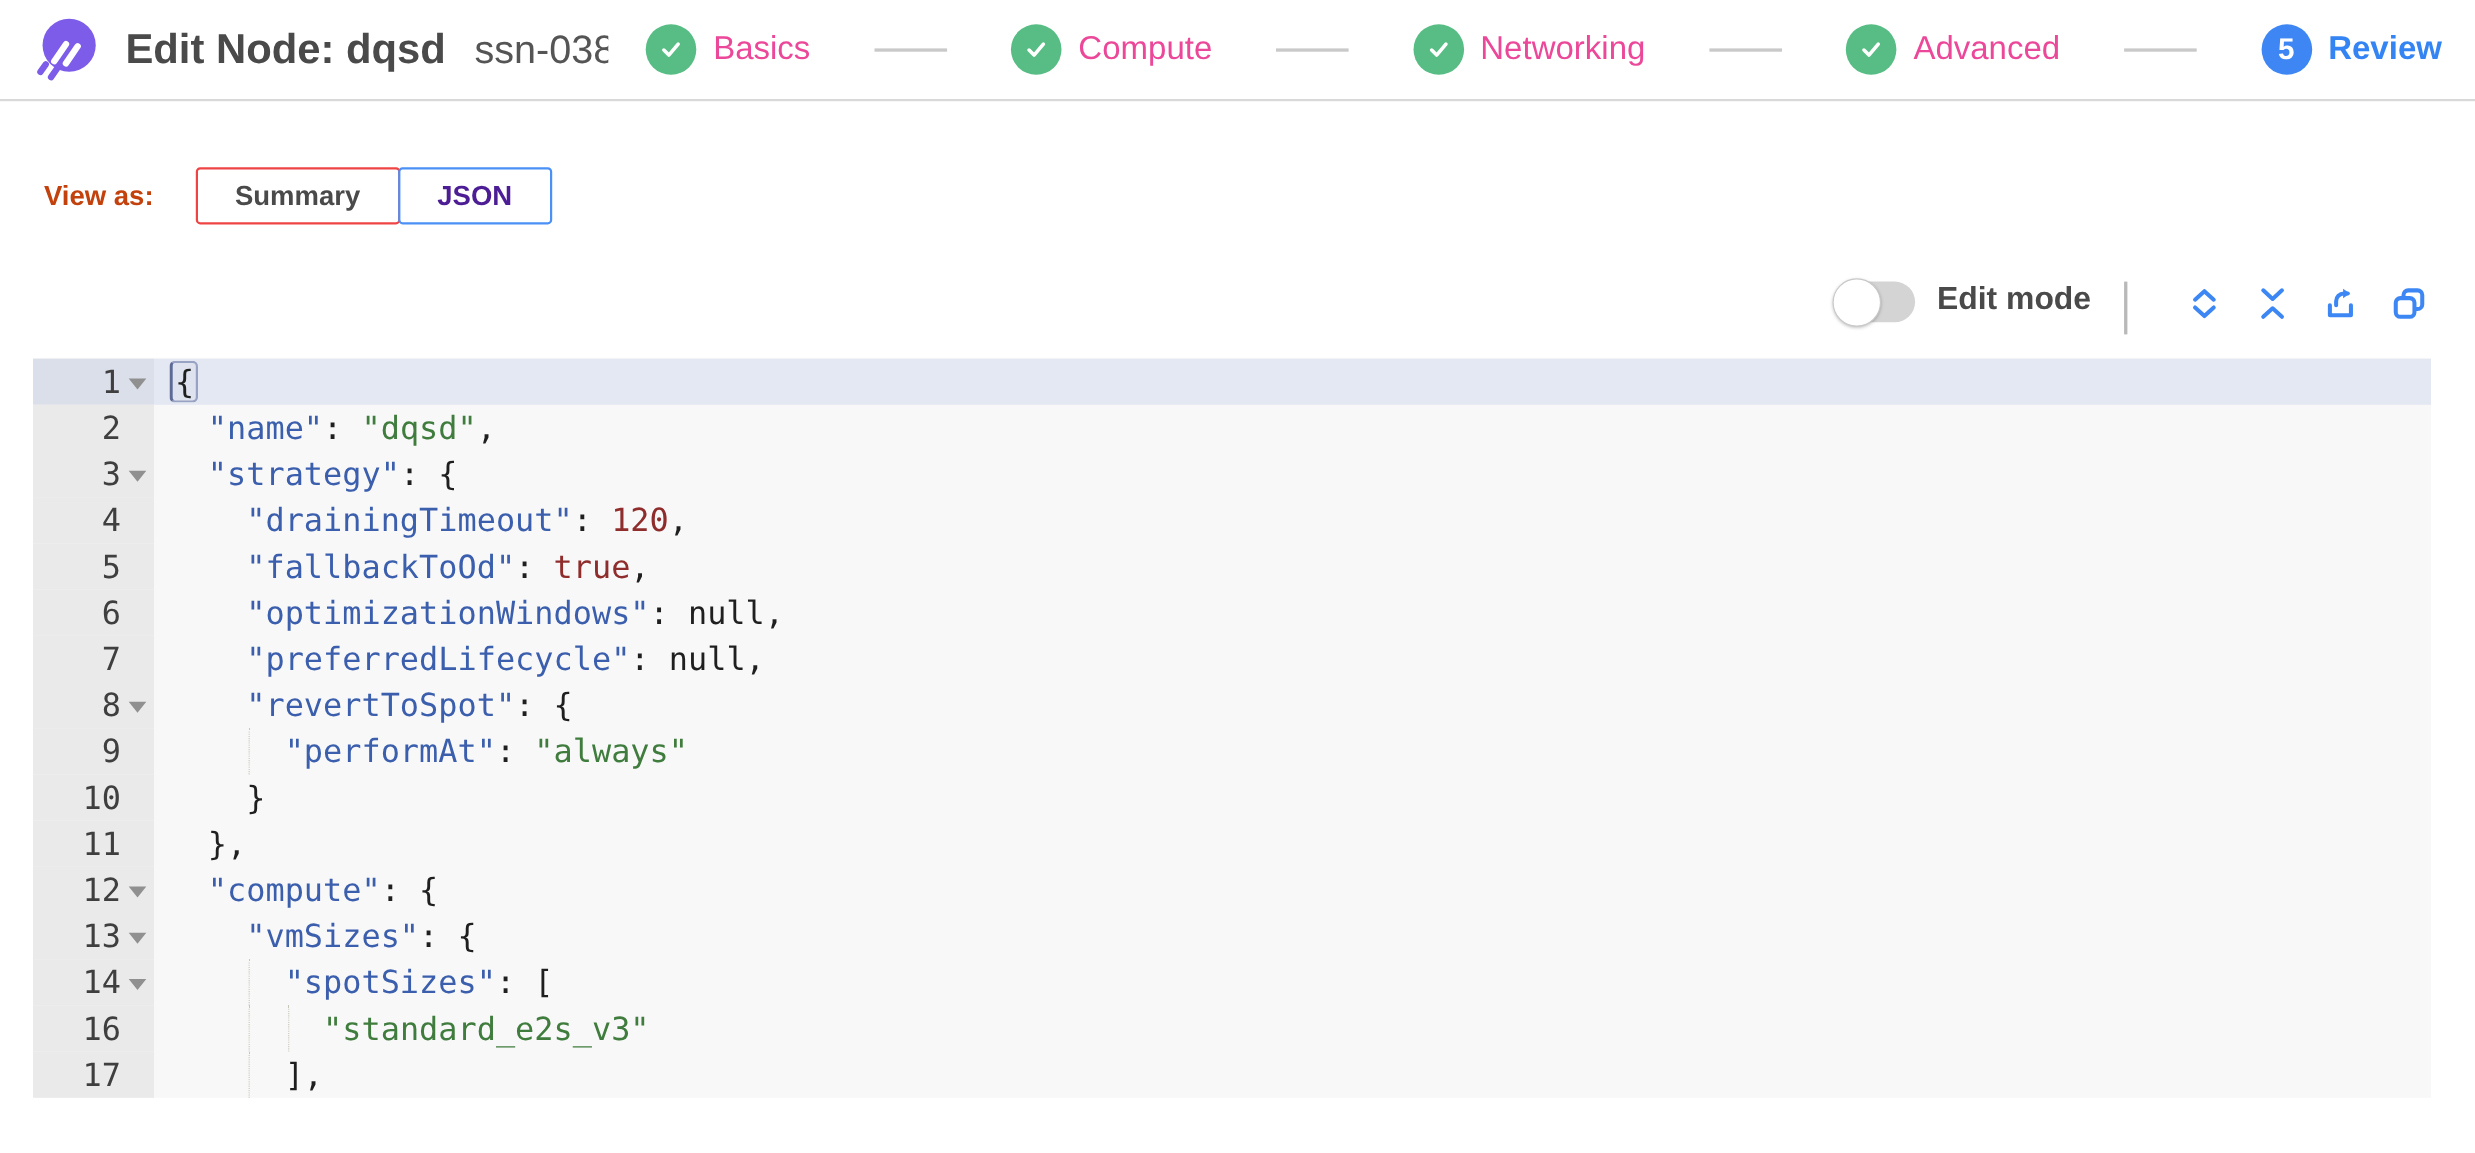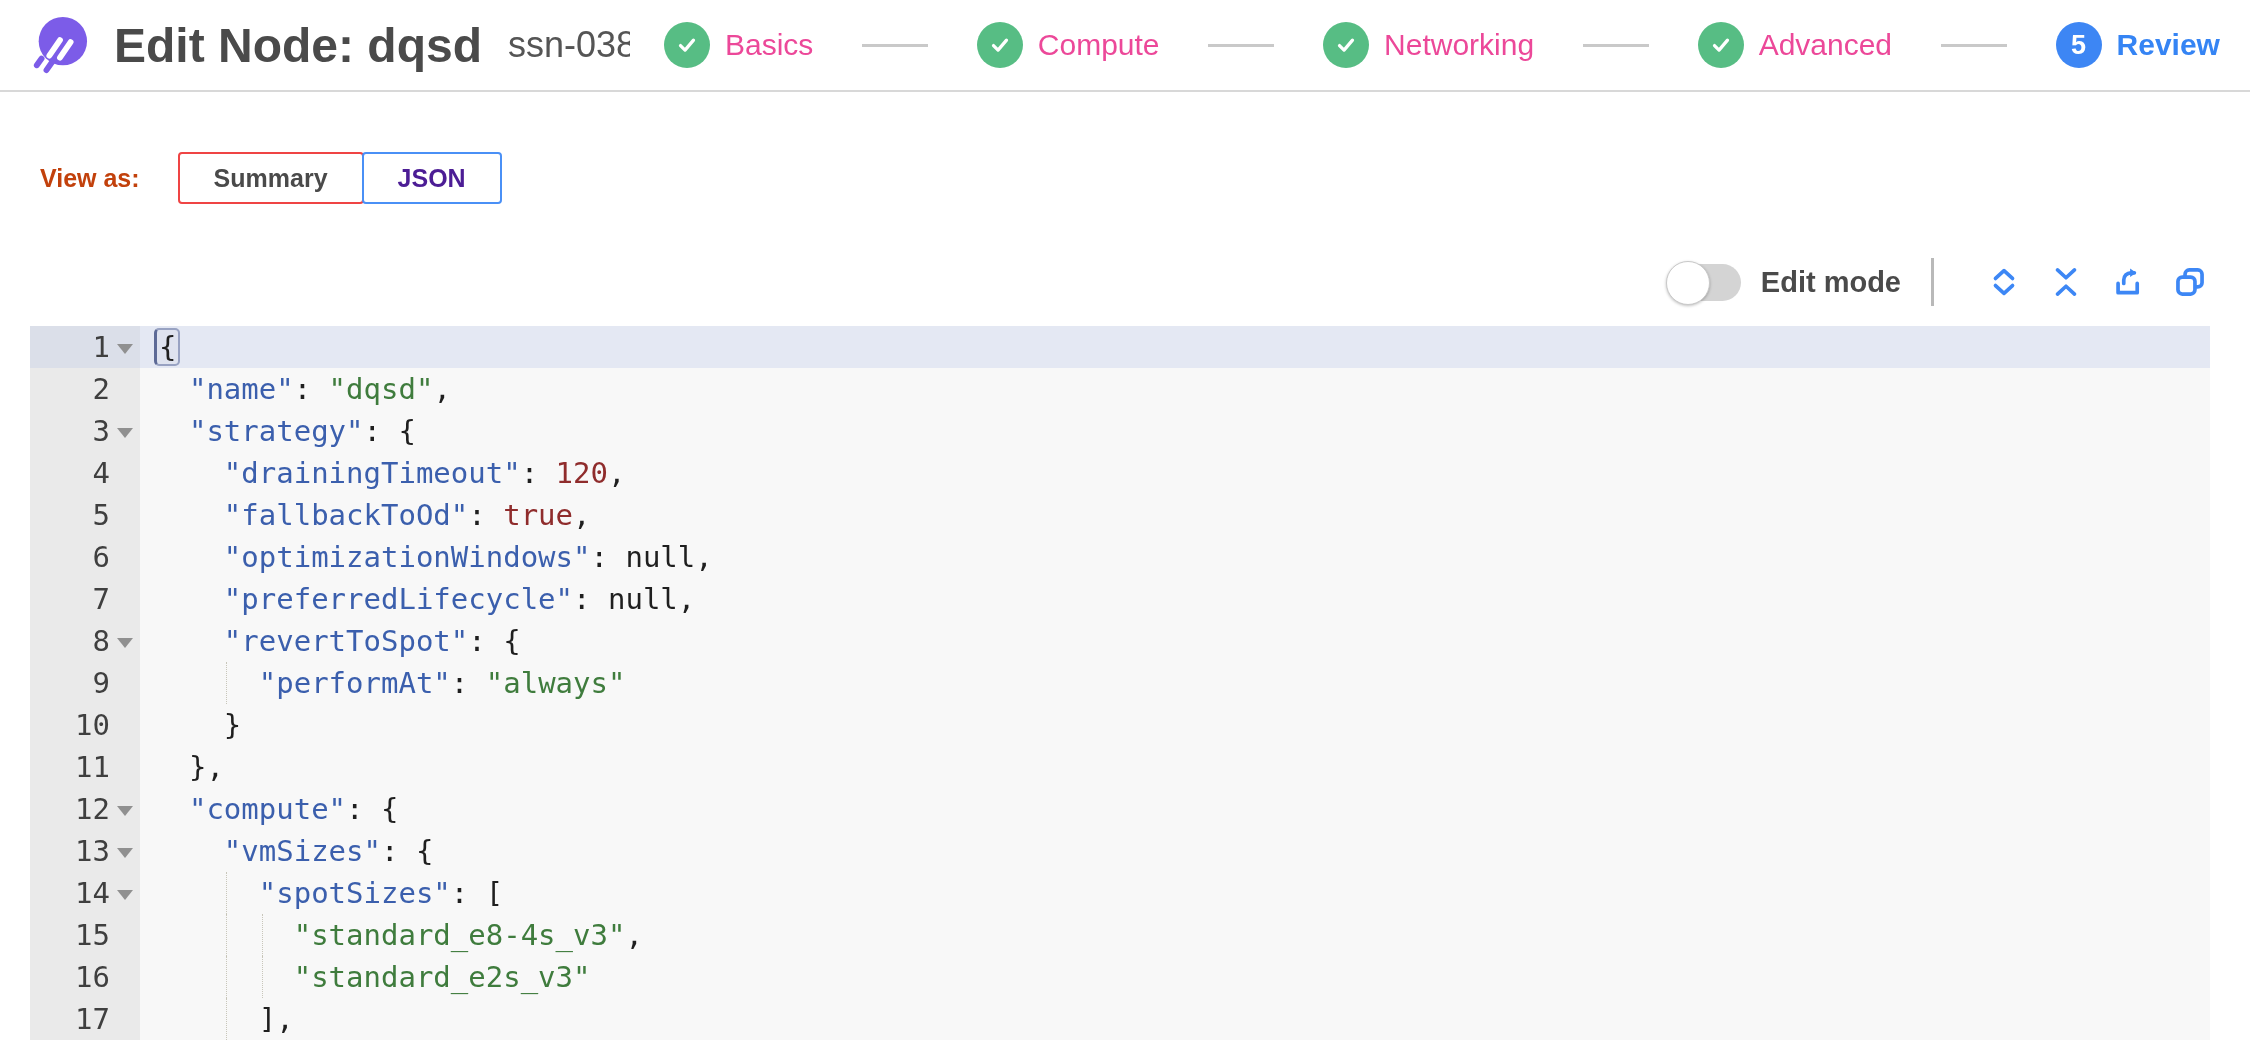--- a/index.html
+++ b/index.html
@@ -3,21 +3,21 @@
 <meta charset="utf-8">
 <style>
   * { margin:0; padding:0; box-sizing:border-box; }
   html,body { width:2250px; height:1048px; background:#fff; overflow:hidden;
               font-family:"Liberation Sans", sans-serif; }
 
   
   .header { display:flex; align-items:center; height:92px; padding:0 20px 0 30px;
             border-bottom:2px solid #d8d8d8; background:#fff; }
   .logo { width:58px; height:58px; flex:0 0 auto; }
-  .title { font-size:48px; font-weight:bold; color:#4a4a4a; margin-left:26px; white-space:nowrap; }
+  .title { font-size:38px; font-weight:bold; color:#4a4a4a; margin-left:26px; white-space:nowrap; }
   .subtitle { font-size:36px; color:#555; margin-left:26px; width:122px; overflow:hidden;
               white-space:nowrap; flex:0 0 auto; }
   .stepper { flex:1; display:flex; align-items:center; justify-content:space-between;
              margin-left:34px; margin-right:10px; }
   .step { display:flex; align-items:center; cursor:pointer; }
   .step-circle { width:46px; height:46px; border-radius:50%; display:flex;
                  align-items:center; justify-content:center; flex:0 0 auto; }
   .step-circle.done { background:#57bd84; }
   .step-circle.active { background:#3d86f4; color:#fff; font-size:27px; font-weight:bold; }
   .step-circle svg { width:26px; height:26px; }
@@ -27,21 +27,21 @@
 
   
   .viewbar { display:flex; align-items:center; margin:60px 0 0 40px; }
   .viewbar-label { font-size:25px; font-weight:bold; color:#c2410c; margin-right:38px; }
   .seg-btn { height:52px; padding:0 34px; background:#fff; font-size:25px; font-weight:bold;
              border:2px solid #ef4444; border-radius:4px; color:#4a4a4a; cursor:pointer;
              font-family:"Liberation Sans", sans-serif; }
   .seg-btn.selected { border-color:#4a90f6; color:#4c1d95; margin-left:-2px; position:relative; }
 
   
-  .toolbar { display:flex; align-items:center; justify-content:flex-end;
+  .toolbar { display:flex; align-items:flex-start; justify-content:flex-end;
              margin:52px 40px 0 0; height:52px; }
   .toggle { position:relative; width:72px; height:37px; background:#d4d4d4;
             border-radius:19px; cursor:pointer; flex:0 0 auto; }
   .toggle-knob { position:absolute; left:-3px; top:-3px; width:44px; height:44px;
                  background:#fff; border:1px solid #c9c9c9; border-radius:50%;
                  box-shadow:0 1px 3px rgba(0,0,0,.25); }
   .toggle-label { font-size:29px; font-weight:bold; color:#4a4a4a; margin-left:20px; }
   .vdivider { width:3px; height:48px; background:#b9b9b9; margin:0 28px 0 30px; }
   .icon-btn { width:40px; height:40px; background:none; border:none; cursor:pointer;
               margin-left:22px; padding:0; display:flex; align-items:center; justify-content:center; }
@@ -274,27 +274,20 @@
       <div class="gut">
         <span class="gut-num">14</span>
         <span class="fold-slot">
           <span class="fold-arrow"></span>
         </span>
       </div>
       <div class="code"><span class="guide" style="left: 86px;"></span><span class="tk-p">      </span><span class="tk-k">"spotSizes"</span><span class="tk-p">: [</span></div>
     </div>
     <div class="ed-line">
       <div class="gut">
-        <span class="gut-num">15</span>
-        <span class="fold-slot"></span>
-      </div>
-      <div class="code"><span class="guide" style="left: 86px;"></span><span class="guide" style="left: 122px;"></span><span class="tk-p">        </span><span class="tk-s">"standard_e8-4s_v3"</span><span class="tk-p">,</span></div>
-    </div>
-    <div class="ed-line">
-      <div class="gut">
         <span class="gut-num">16</span>
         <span class="fold-slot"></span>
       </div>
       <div class="code"><span class="guide" style="left: 86px;"></span><span class="guide" style="left: 122px;"></span><span class="tk-p">        </span><span class="tk-s">"standard_e2s_v3"</span></div>
     </div>
     <div class="ed-line">
       <div class="gut">
         <span class="gut-num">17</span>
         <span class="fold-slot"></span>
       </div>

